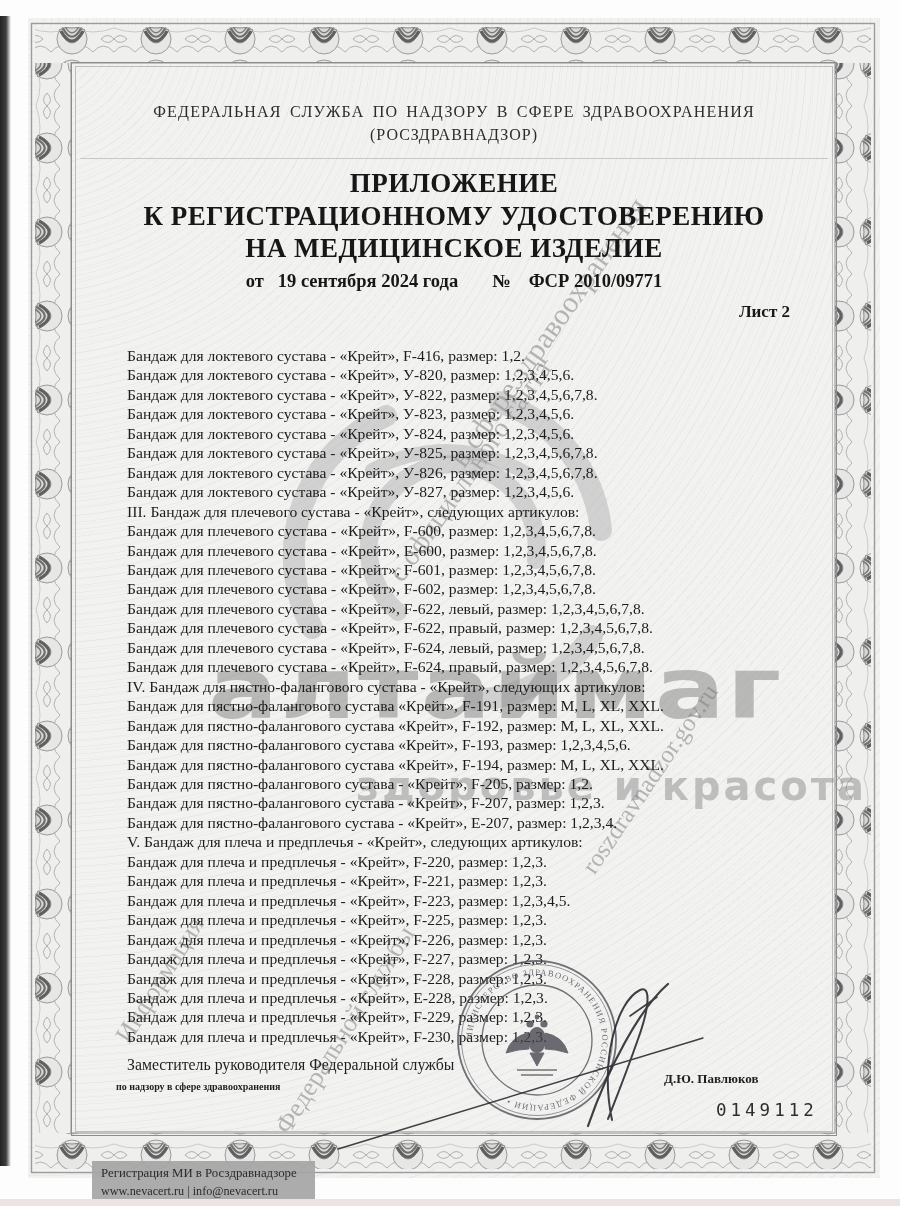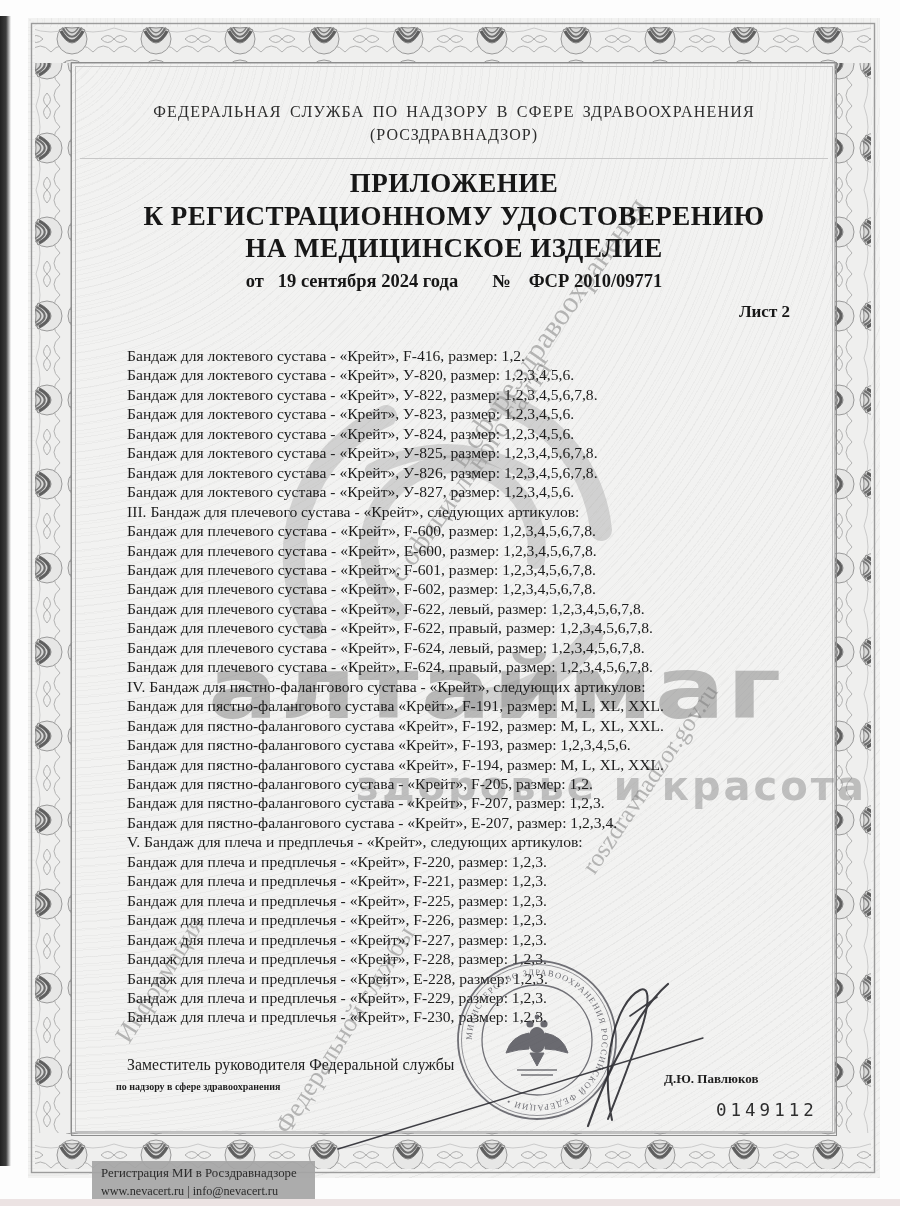--- a/index.html
+++ b/index.html
@@ -161,20 +161,21 @@
       <div>Бандаж для пястно-фалангового сустава «Крейт», F-191, размер: M, L, XL, XXL.</div>
       <div>Бандаж для пястно-фалангового сустава «Крейт», F-192, размер: M, L, XL, XXL.</div>
       <div>Бандаж для пястно-фалангового сустава «Крейт», F-193, размер: 1,2,3,4,5,6.</div>
       <div>Бандаж для пястно-фалангового сустава «Крейт», F-194, размер: M, L, XL, XXL.</div>
       <div>Бандаж для пястно-фалангового сустава - «Крейт», F-205, размер: 1,2.</div>
       <div>Бандаж для пястно-фалангового сустава - «Крейт», F-207, размер: 1,2,3.</div>
       <div>Бандаж для пястно-фалангового сустава - «Крейт», Е-207, размер: 1,2,3,4.</div>
       <div>V. Бандаж для плеча и предплечья - «Крейт», следующих артикулов:</div>
       <div>Бандаж для плеча и предплечья - «Крейт», F-220, размер: 1,2,3.</div>
       <div>Бандаж для плеча и предплечья - «Крейт», F-221, размер: 1,2,3.</div>
+      <div>Бандаж для плеча и предплечья - «Крейт», F-223, размер: 1,2,3,4,5.</div>
       <div>Бандаж для плеча и предплечья - «Крейт», F-225, размер: 1,2,3.</div>
       <div>Бандаж для плеча и предплечья - «Крейт», F-226, размер: 1,2,3.</div>
       <div>Бандаж для плеча и предплечья - «Крейт», F-227, размер: 1,2,3.</div>
       <div>Бандаж для плеча и предплечья - «Крейт», F-228, размер: 1,2,3.</div>
       <div>Бандаж для плеча и предплечья - «Крейт», Е-228, размер: 1,2,3.</div>
       <div>Бандаж для плеча и предплечья - «Крейт», F-229, размер: 1,2,3.</div>
       <div>Бандаж для плеча и предплечья - «Крейт», F-230, размер: 1,2,3.</div>
     </div>
 
   <div class="sig1">Заместитель руководителя Федеральной службы</div>

